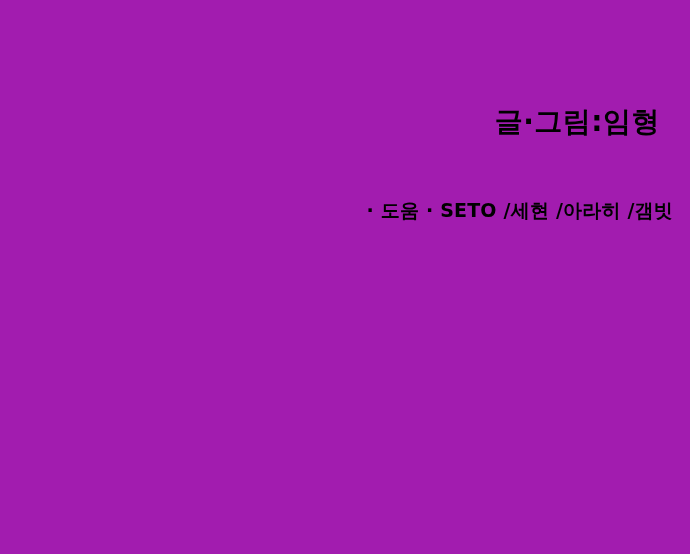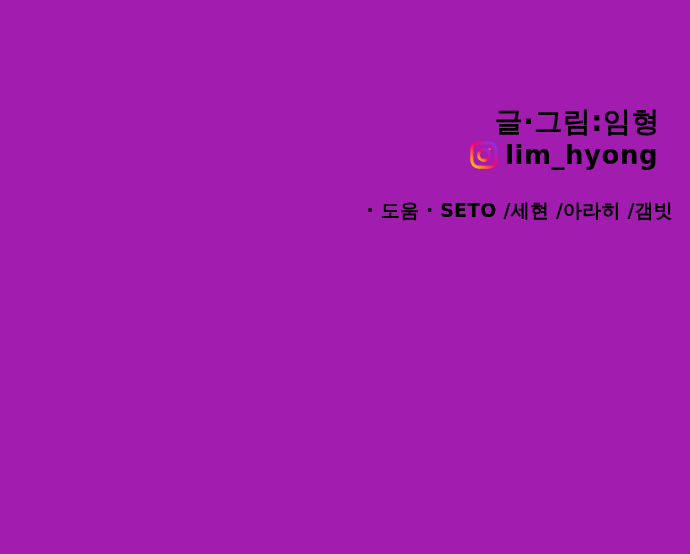--- a/index.html
+++ b/index.html
@@ -63,33 +63,16 @@
     letter-spacing: 0.2px;
   }
 </style>
 </head>
 <body>
 
 <div class="page">
 
   <div class="credit-text author-line">글·그림:임형</div>
 
-  <div class="insta-line">
-    <span class="insta-icon">
-      <svg viewBox="0 0 24 24" aria-hidden="true">
-        <defs>
-          <linearGradient id="igGrad" x1="0" y1="1" x2="1" y2="0">
-            <stop offset="0" stop-color="#FFD600"></stop>
-            <stop offset="0.5" stop-color="#FF0069"></stop>
-            <stop offset="1" stop-color="#7638FA"></stop>
-          </linearGradient>
-        </defs>
-        <rect x="1.6" y="1.6" width="20.8" height="20.8" rx="5.8" fill="none" stroke="url(#igGrad)" stroke-width="2.6"></rect>
-        <circle cx="12" cy="12" r="4.6" fill="none" stroke="url(#igGrad)" stroke-width="2.6"></circle>
-        <circle cx="17.6" cy="6.4" r="1.6" fill="url(#igGrad)"></circle>
-      </svg>
-    </span>
-    <span class="insta-handle">lim_hyong</span>
-  </div>
 
   <div class="credit-text helpers-line">· 도움 · SETO /세현 /아라히 /갬빗</div>
 
 </div>
 
 </body></html>

